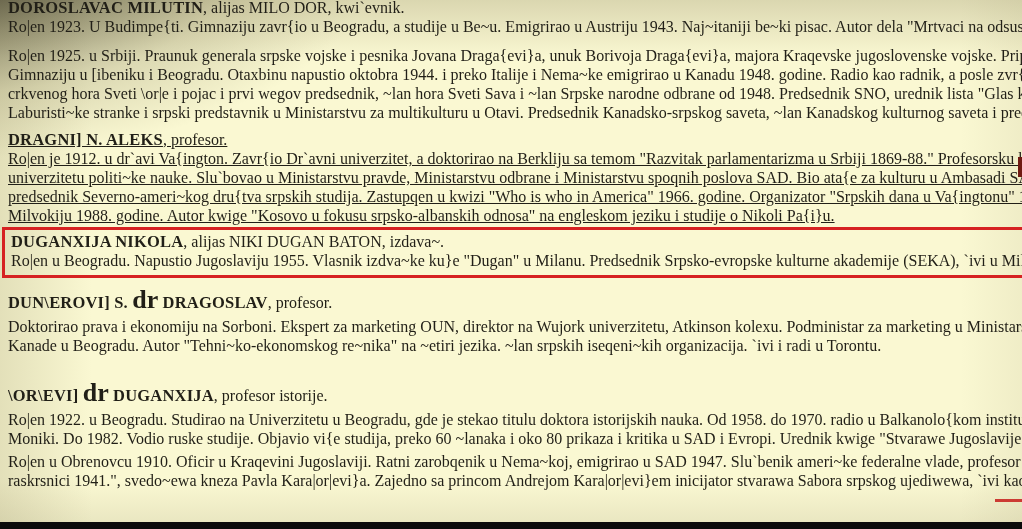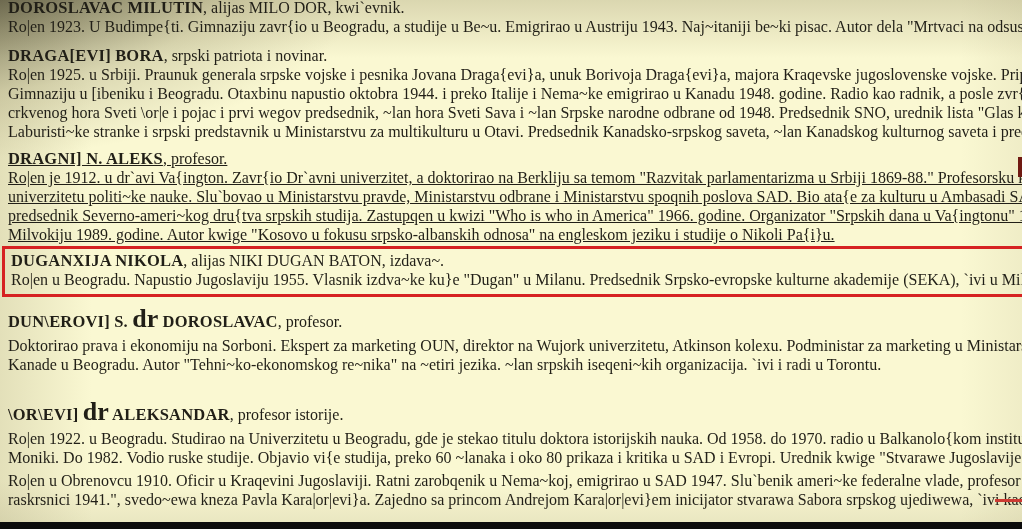--- a/index.html
+++ b/index.html
@@ -83,46 +83,45 @@
 </head>
 <body>
 
 <div class="page">
   <main class="content">
       <section class="entry e0">
         <div class="heading"><span class="b">DOROSLAVAC MILUTIN</span><span>, alijas MILO DOR, kwi`evnik.</span></div>
         <div class="line">Ro|en 1923. U Budimpe{ti. Gimnaziju zavr{io u Beogradu, a studije u Be~u. Emigrirao u Austriju 1943. Naj~itaniji be~ki pisac. Autor dela "Mrtvaci na odsustvu", "Ni</div>
       </section>
       <section class="entry e1">
-        <div class="heading"><span class="b">DRAGA[EVI] BORA</span><span>, srpski patriota i novinar.</span></div>
         <div class="line">Ro|en 1925. u Srbiji. Praunuk generala srpske vojske i pesnika Jovana Draga{evi}a, unuk Borivoja Draga{evi}a, majora Kraqevske jugoslovenske vojske. Pripadnik do</div>
         <div class="line">Gimnaziju u [ibeniku i Beogradu. Otaxbinu napustio oktobra 1944. i preko Italije i Nema~ke emigrirao u Kanadu 1948. godine. Radio kao radnik, a posle zvr{ene Polit</div>
         <div class="line">crkvenog hora Sveti \or|e i pojac i prvi wegov predsednik, ~lan hora Sveti Sava i ~lan Srpske narodne odbrane od 1948. Predsednik SNO, urednik lista "Glas kanadskih</div>
         <div class="line">Laburisti~ke stranke i srpski predstavnik u Ministarstvu za multikulturu u Otavi. Predsednik Kanadsko-srpskog saveta, ~lan Kanadskog kulturnog saveta i predstavnik s</div>
       </section>
       <section class="entry e2">
         <div class="heading"><span class="b">DRAGNI] N. ALEKS</span><span>, profesor.</span></div>
         <div class="line">Ro|en je 1912. u dr`avi Va{ington. Zavr{io Dr`avni univerzitet, a doktorirao na Berkliju sa temom "Razvitak parlamentarizma u Srbiji 1869-88." Profesorsku karijeru za</div>
         <div class="line">univerzitetu politi~ke nauke. Slu`bovao u Ministarstvu pravde, Ministarstvu odbrane i Ministarstvu spoqnih poslova SAD. Bio ata{e za kulturu u Ambasadi SAD u Beo</div>
         <div class="line">predsednik Severno-ameri~kog dru{tva srpskih studija. Zastupqen u kwizi "Who is who in America" 1966. godine. Organizator "Srpskih dana u Va{ingtonu" 1989. god</div>
-        <div class="line">Milvokiju 1989. godine. Autor kwige "Kosovo u fokusu srpsko-albanskih odnosa" na engleskom jeziku i studije o Nikoli Pa{i}u.</div>
+        <div class="line">Milvokiju 1988. godine. Autor kwige "Kosovo u fokusu srpsko-albanskih odnosa" na engleskom jeziku i studije o Nikoli Pa{i}u.</div>
       </section>
       <div class="highlight-box" style="border-color: rgb(214, 34, 34);">
         <section class="entry e3">
           <div class="heading"><span class="b">DUGANXIJA NIKOLA</span><span>, alijas NIKI DUGAN BATON, izdava~.</span></div>
           <div class="line">Ro|en u Beogradu. Napustio Jugoslaviju 1955. Vlasnik izdva~ke ku}e "Dugan" u Milanu. Predsednik Srpsko-evropske kulturne akademije (SEKA), `ivi u Milanu.</div>
         </section>
       </div>
       <section class="entry e4">
-        <div class="heading heading-big"><span class="b">DUN\EROVI] S. </span><span class="b big">dr</span><span class="b"> DOROSLAVAC</span><span>, profesor.</span></div>
+        <div class="heading heading-big"><span class="b">DUN\EROVI] S. </span><span class="b big">dr</span><span class="b"> DRAGOSLAV</span><span>, profesor.</span></div>
         <div class="line">Doktorirao prava i ekonomiju na Sorboni. Ekspert za marketing OUN, direktor na Wujork univerzitetu, Atkinson kolexu. Podministar za marketing u Ministarstvu indus</div>
         <div class="line">Kanade u Beogradu. Autor "Tehni~ko-ekonomskog re~nika" na ~etiri jezika. ~lan srpskih iseqeni~kih organizacija. `ivi i radi u Torontu.</div>
       </section>
       <section class="entry e5">
-        <div class="heading heading-big"><span class="b">\OR\EVI] </span><span class="b big">dr</span><span class="b"> ALEKSANDAR</span><span>, profesor istorije.</span></div>
+        <div class="heading heading-big"><span class="b">\OR\EVI] </span><span class="b big">dr</span><span class="b"> DUGANXIJA</span><span>, profesor istorije.</span></div>
         <div class="line">Ro|en 1922. u Beogradu. Studirao na Univerzitetu u Beogradu, gde je stekao titulu doktora istorijskih nauka. Od 1958. do 1970. radio u Balkanolo{kom institutu SANU</div>
         <div class="line">Moniki. Do 1982. Vodio ruske studije. Objavio vi{e studija, preko 60 ~lanaka i oko 80 prikaza i kritika u SAD i Evropi. Urednik kwige "Stvarawe Jugoslavije 1914-191</div>
       </section>
       <section class="entry e6">
         <div class="line">Ro|en u Obrenovcu 1910. Oficir u Kraqevini Jugoslaviji. Ratni zarobqenik u Nema~koj, emigrirao u SAD 1947. Slu`benik ameri~ke federalne vlade, profesor istorije i s</div>
         <div class="line">raskrsnici 1941.", svedo~ewa kneza Pavla Kara|or|evi}a. Zajedno sa princom Andrejom Kara|or|evi}em inicijator stvarawa Sabora srpskog ujediwewa, `ivi kao penzione</div>
       </section>
     </main>
   <div class="edge-mark-vertical"></div>
   <div class="edge-mark-horizontal"></div>

